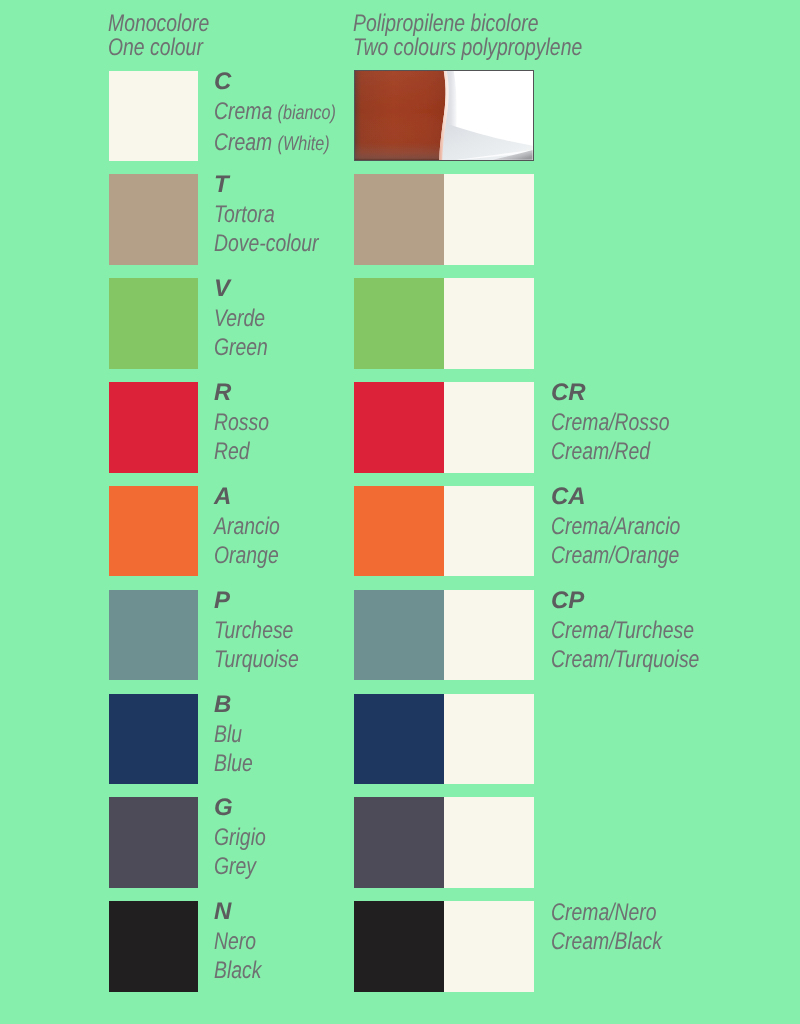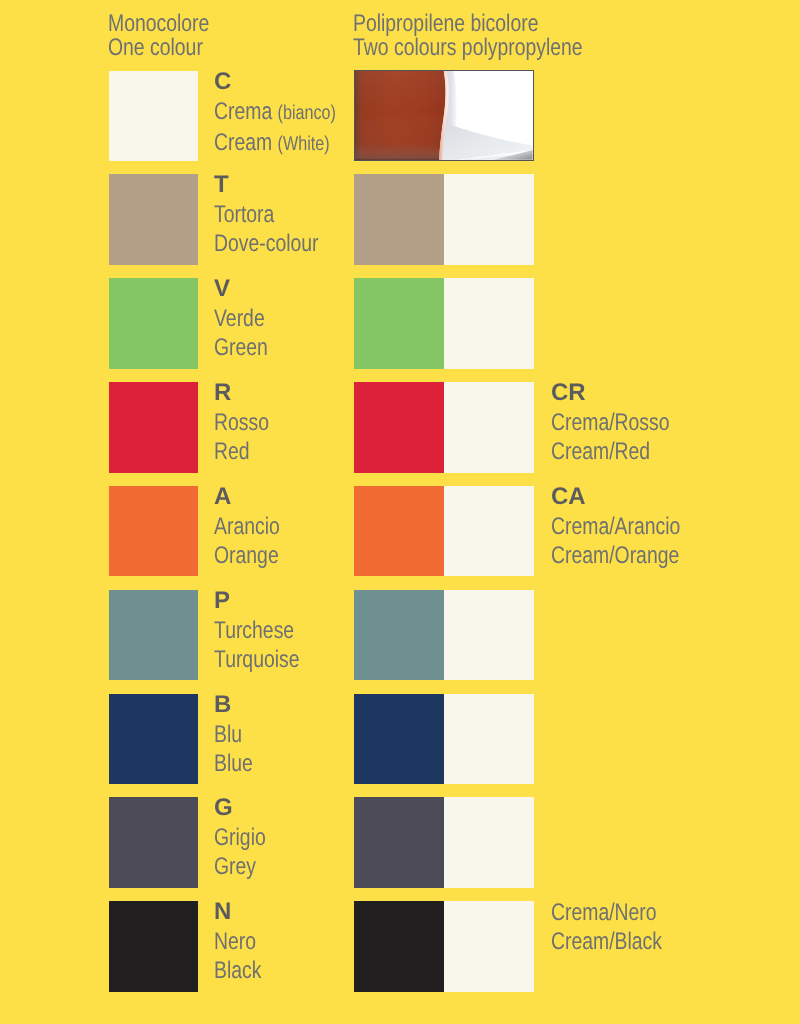--- a/index.html
+++ b/index.html
@@ -1,19 +1,19 @@
 <!DOCTYPE html>
 <html><head>
 <meta charset="utf-8">
 <title>Colour chart</title>
 <style>
   html,body{margin:0;padding:0;background:#ffffff;}
   body{width:800px;height:1024px;font-family:"Liberation Sans",sans-serif;overflow:hidden;
        -webkit-font-smoothing:antialiased;text-rendering:geometricPrecision;}
-  .page{position:relative;width:800px;height:1024px;background:#fde047;}
+  .page{position:relative;width:800px;height:1024px;background:#86efac;font-style:italic;}
 
   .hdr{position:absolute;white-space:nowrap;transform-origin:0 0;transform:scaleX(0.808);}
   .hdr .l{font-size:24px;line-height:24px;color:#6f7072;}
   .col1hdr{left:108px;top:12px;}
   .col2hdr{left:353px;top:12px;}
 
   .row{position:absolute;left:0;width:800px;height:90px;}
   .sw1{position:absolute;left:108.5px;top:0;width:89.3px;height:90.6px;}
   .sw2{position:absolute;left:354.3px;top:0;width:179.4px;height:90.6px;}
   .sw2 .half{position:absolute;top:0;height:100%;width:89.7px;}
@@ -185,20 +185,25 @@
     <div class="sw1" style="background-color: rgb(111, 144, 145);"></div>
     <div class="lbl lbl1">
       <div class="code">P</div>
       <div class="nm">Turchese</div>
       <div class="nm">Turquoise</div>
     </div>
     <div class="sw2">
       <div class="half a" style="background-color: rgb(111, 144, 145);"></div>
       <div class="half b" style="background-color: rgb(249, 247, 236);"></div>
     </div>
+    <div class="lbl lbl2">
+      <div class="code">CP</div>
+      <div class="nm">Crema/Turchese</div>
+      <div class="nm">Cream/Turquoise</div>
+    </div>
   </div>
   <div class="row" style="top:693.5px">
     <div class="sw1" style="background-color: rgb(29, 55, 96);"></div>
     <div class="lbl lbl1">
       <div class="code">B</div>
       <div class="nm">Blu</div>
       <div class="nm">Blue</div>
     </div>
     <div class="sw2">
       <div class="half a" style="background-color: rgb(29, 55, 96);"></div>

